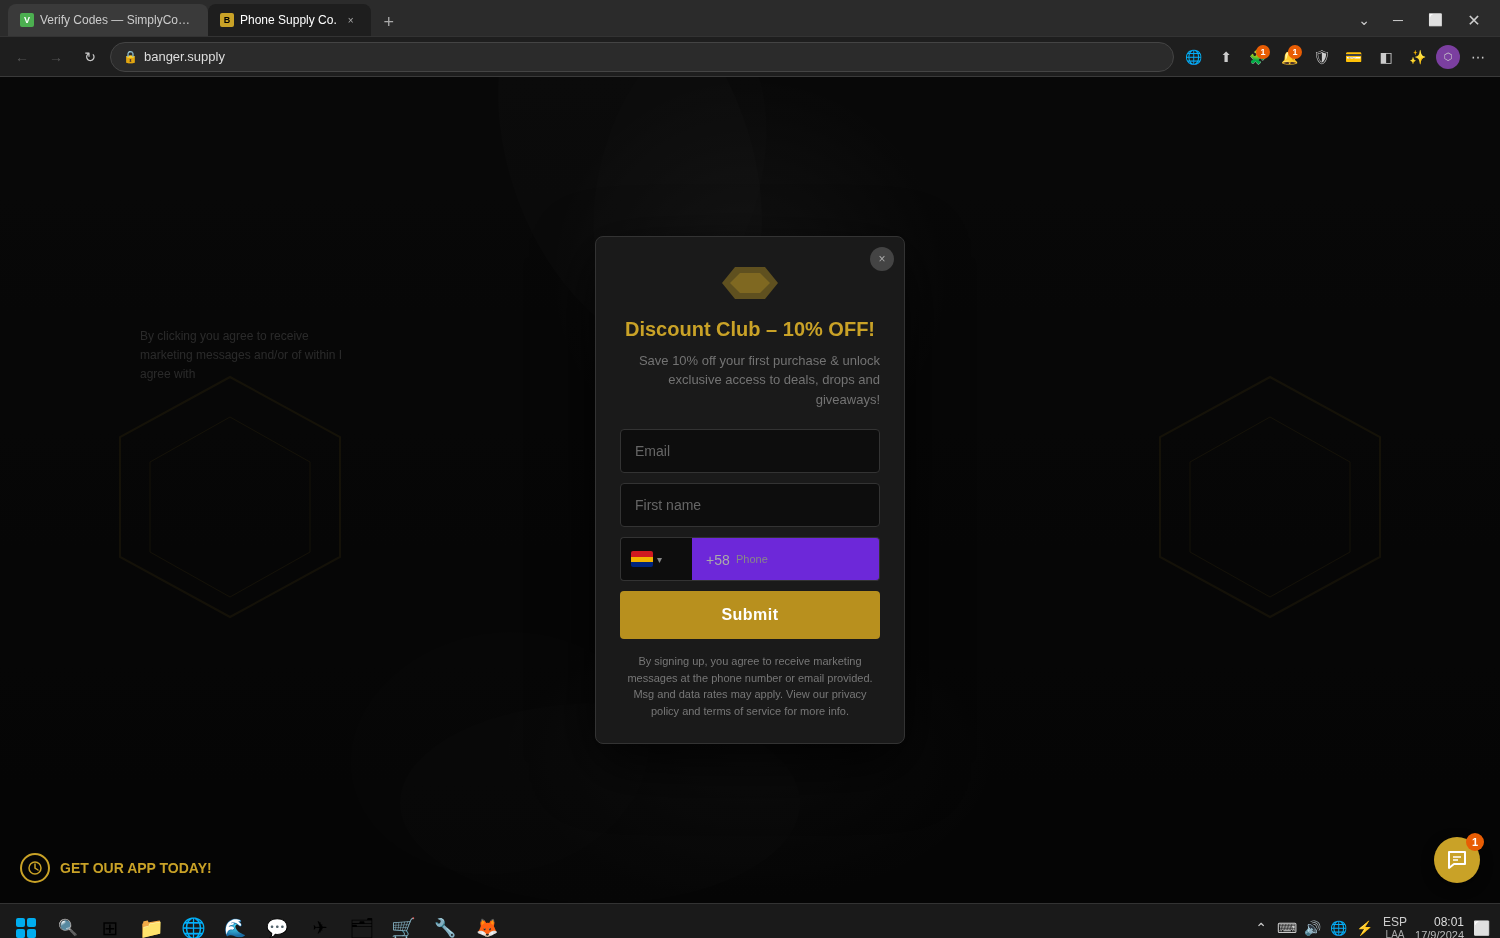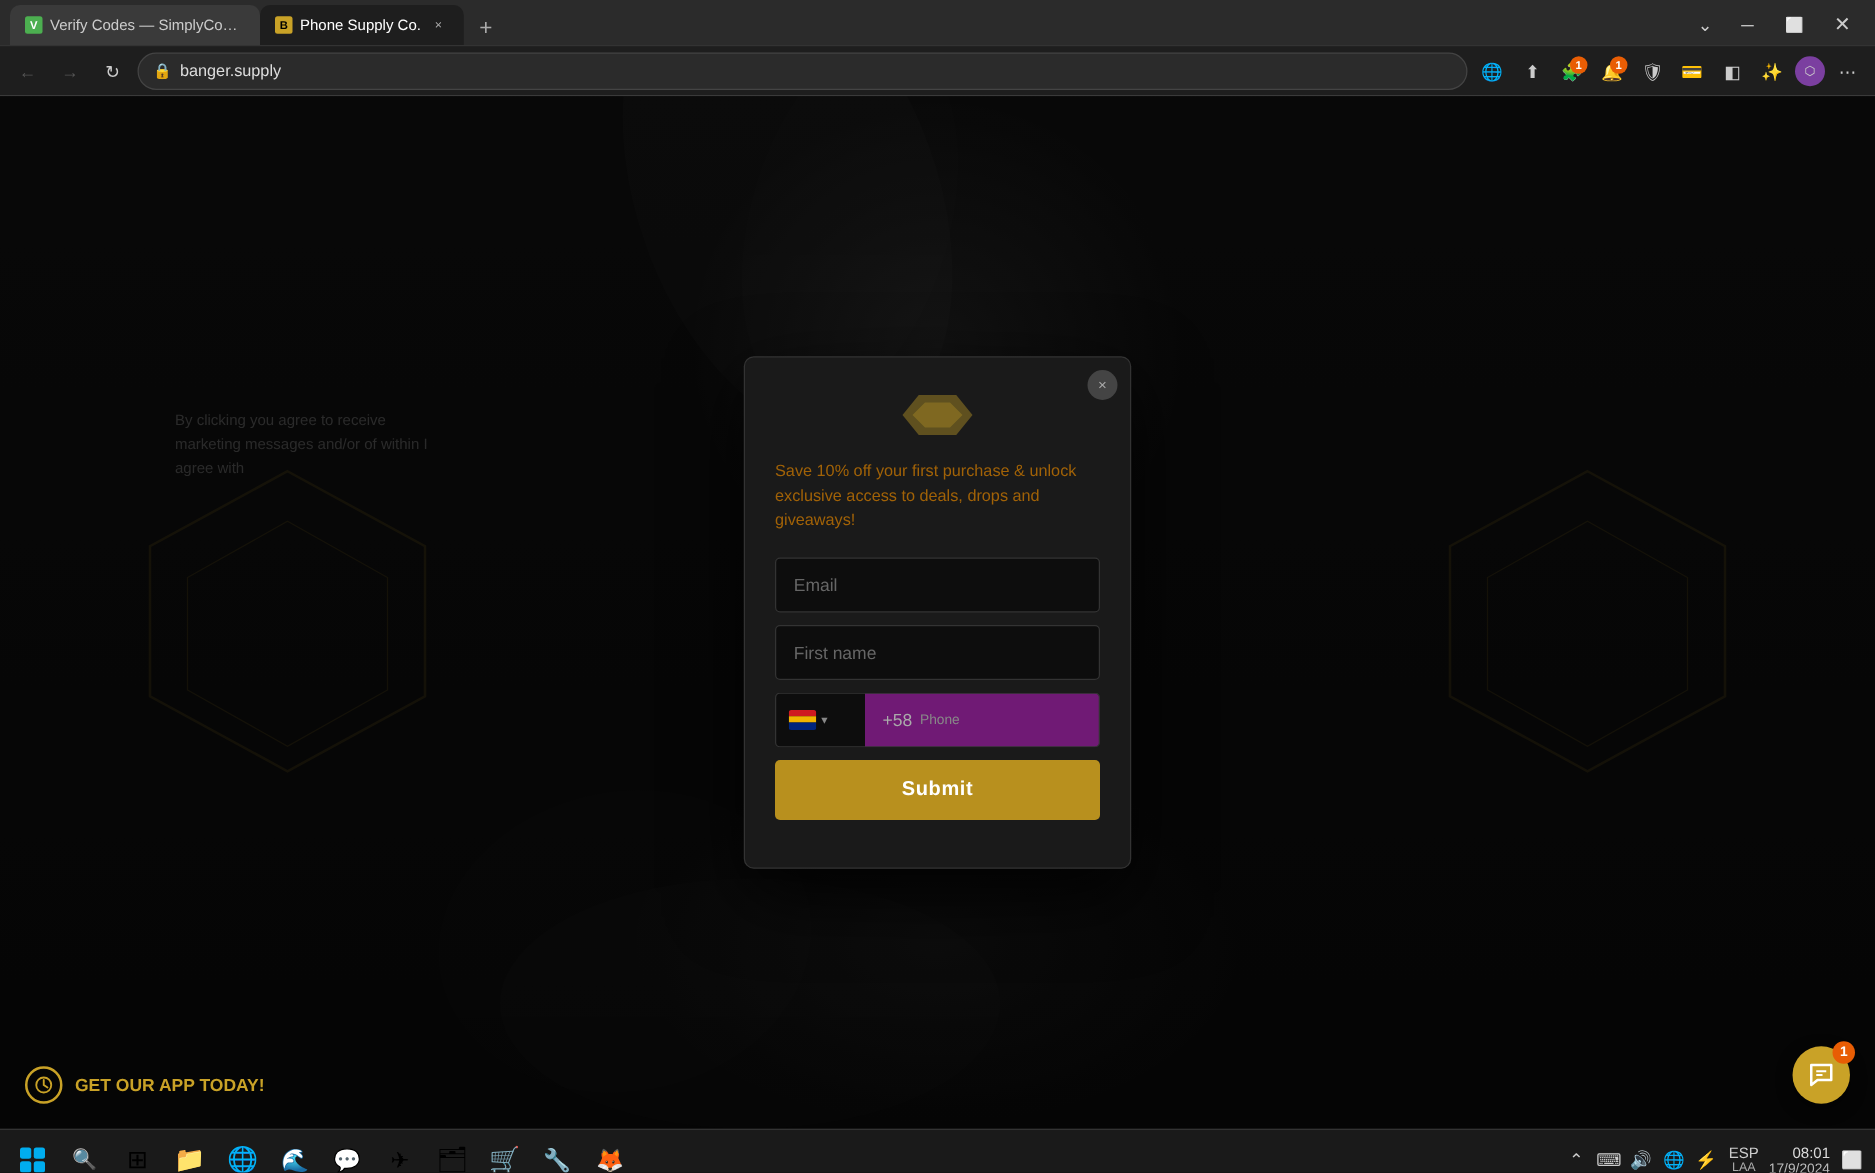--- a/index.html
+++ b/index.html
@@ -222,22 +222,22 @@
       font-size: 20px;
       font-weight: 700;
       color: #c9a227;
       text-align: center;
       margin-bottom: 10px;
       line-height: 1.2;
     }
 
     .modal-subtitle {
       font-size: 13px;
-      color: #a16207;
-      text-align: left;
+      color: #737373;
+      text-align: right;
       margin-bottom: 20px;
       line-height: 1.5;
     }
 
     
     .hex-decoration {
       text-align: center;
       margin-bottom: 12px;
     }
 
@@ -306,21 +306,21 @@
       top: 16px;
       left: 12px;
       font-size: 11px;
       color: #888;
       margin-left: 32px;
     }
 
     .phone-input {
       width: 100%;
       height: 44px;
-      background: #701a75;
+      background: #6d28d9;
       border: 1px solid #333;
       border-left: none;
       border-radius: 0 4px 4px 0;
       padding: 16px 14px 15px;
       color: #aaa;
       font-size: 14px;
       outline: none;
     }
 
     .submit-btn {
@@ -678,20 +678,21 @@
 
       
       <div class="hex-decoration">
         <svg width="60" height="36" viewBox="0 0 60 36">
           <polygon points="15,2 45,2 58,18 45,34 15,34 2,18" fill="#c9a227" opacity="0.4"></polygon>
           <polygon points="20,8 40,8 50,18 40,28 20,28 10,18" fill="#c9a227" opacity="0.3"></polygon>
         </svg>
       </div>
 
       
+      <h2 class="modal-title">Discount Club – 10% OFF!</h2>
 
       
       <p class="modal-subtitle">Save 10% off your first purchase &amp; unlock exclusive access to deals, drops and giveaways!</p>
 
       
       <div class="form-group">
         <input type="email" class="form-input" placeholder="Email" style="">
       </div>
 
       
@@ -713,20 +714,21 @@
         <div class="phone-input-wrapper">
           <div class="phone-label">Phone</div>
           <input type="tel" class="phone-input" value="+58" style="">
         </div>
       </div>
 
       
       <button class="submit-btn">Submit</button>
 
       
+      <p class="modal-disclaimer">By signing up, you agree to receive marketing messages at the phone number or email provided. Msg and data rates may apply. View our privacy policy and terms of service for more info.</p>
 
     </div>
   </div>
 
   <div class="get-app-bar">
     <div class="get-app-icon">
       <svg width="16" height="16" viewBox="0 0 16 16">
         <circle cx="8" cy="8" r="6" fill="none" stroke="#c9a227" stroke-width="1.5"></circle>
         <path d="M8 4v4l3 2" stroke="#c9a227" stroke-width="1.5" stroke-linecap="round" fill="none"></path>
       </svg>

